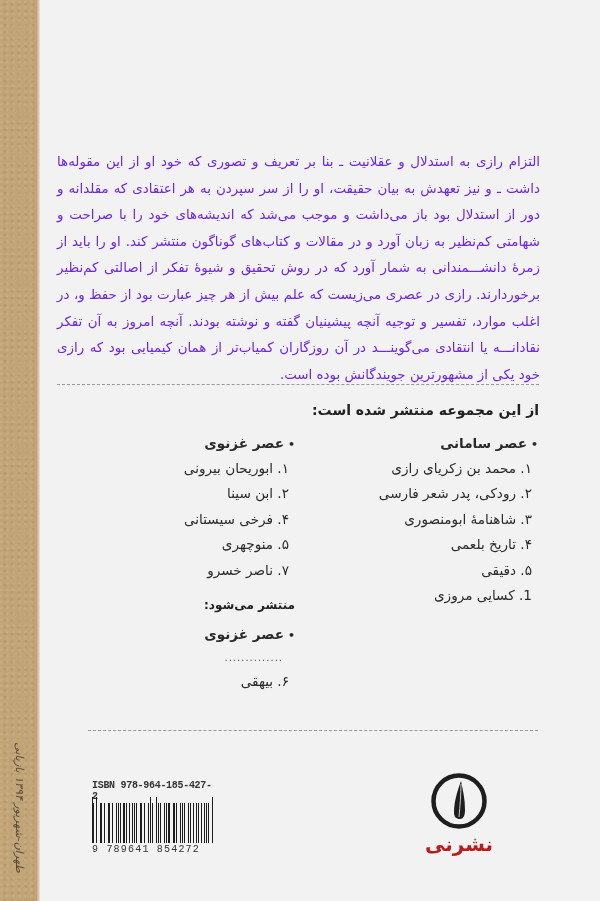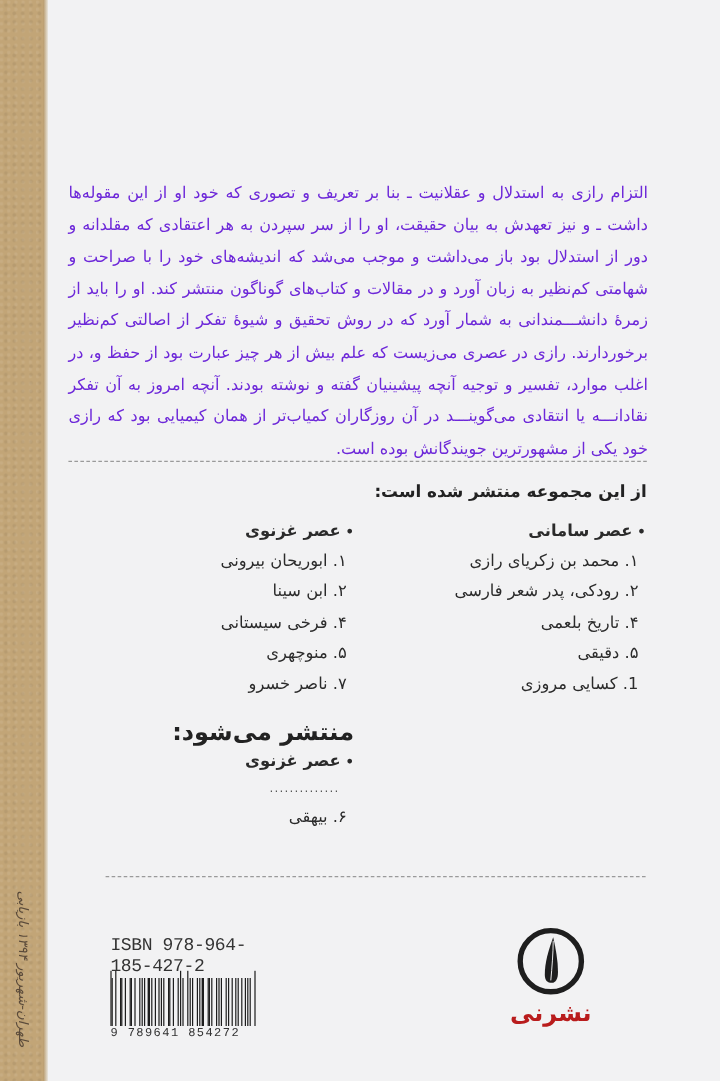--- a/index.html
+++ b/index.html
@@ -51,31 +51,31 @@
   .col {
     position:absolute; direction:rtl; font-size:13.6px; color:#2b2b2b;
   }
   .col-right { right:62px; top:431px; width:220px; }
   .col-left  { right:305px; top:431px; width:160px; }
   .col .era { font-weight:bold; height:25px; line-height:25px; }
   .col .item { height:25.4px; line-height:25.4px; padding-right:6px; }
   .col .era::before { content:"\2022"; margin-left:4px; font-size:11px; }
   .forth-title {
     position:absolute; right:305px; top:598px; direction:rtl;
-    font-size:20px; font-weight:bold; color:#222;
+    font-size:12px; font-weight:bold; color:#222;
   }
   .forth { position:absolute; right:305px; top:622px; direction:rtl; width:160px; font-size:13.6px; }
   .forth .era { font-weight:bold; height:25px; line-height:25px; }
   .forth .era::before { content:"\2022"; margin-left:4px; font-size:11px; }
   .forth .item { height:25px; line-height:25px; padding-right:6px; }
   .forth .dots { height:22px; line-height:22px; padding-right:12px; letter-spacing:1px; color:#555; font-size:10px; }
   .barcode-wrap {
     position:absolute; left:92px; top:780px; width:122px;
   }
-  .isbn-top { font-family:"Liberation Mono", monospace; font-size:15px; color:#333; letter-spacing:-0.3px; }
+  .isbn-top { font-family:"Liberation Mono", monospace; font-size:10px; color:#333; letter-spacing:-0.3px;font-weight:bold; }
   .bars { display:flex; height:40px; align-items:flex-end; margin-top:1px; }
   .bars i { display:block; background:#1d1d1d; height:100%; }
   .isbn-bottom { font-family:"Liberation Mono", monospace; font-size:10px; color:#333; letter-spacing:1.2px; margin-top:1px; }
   .logo {
     position:absolute; left:420px; top:772px; width:78px; height:100px;
     display:flex; flex-direction:column; align-items:center;
   }
   .logo-name {
     direction:rtl; font-size:20px; font-weight:bold; color:#b91c1c; margin-top:2px;
   }
@@ -96,20 +96,21 @@
 </div>
 
 <div class="sep sep1"></div>
 
 <div class="list-title">از این مجموعه منتشر شده است:</div>
 
 <div class="col col-right">
   <div class="era">عصر سامانی</div>
   <div class="item">۱. محمد بن زکریای رازی</div>
   <div class="item">۲. رودکی، پدر شعر فارسی</div>
+  <div class="item">۳. شاهنامهٔ ابومنصوری</div>
   <div class="item">۴. تاریخ بلعمی</div>
   <div class="item">۵. دقیقی</div>
   <div class="item">1. کسایی مروزی</div>
 </div>
 
 <div class="col col-left">
   <div class="era">عصر غزنوی</div>
   <div class="item">۱. ابوریحان بیرونی</div>
   <div class="item">۲. ابن سینا</div>
   <div class="item">۴. فرخی سیستانی</div>

